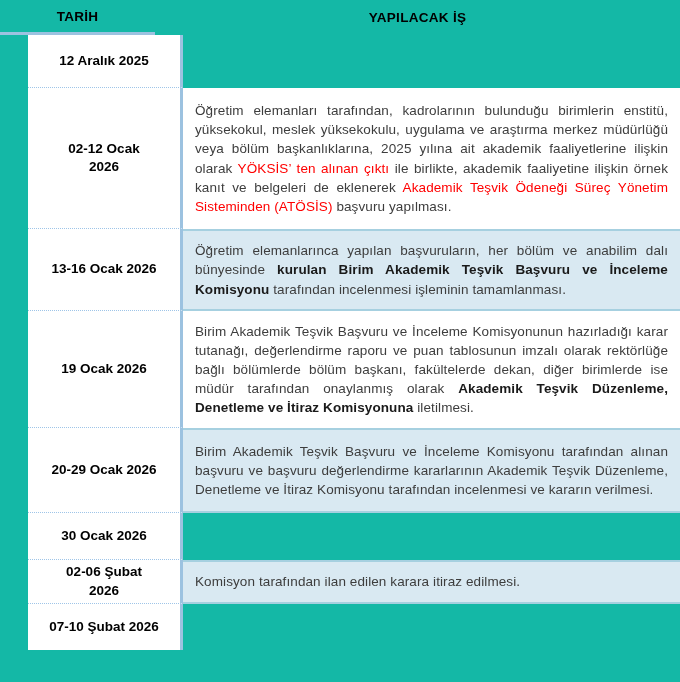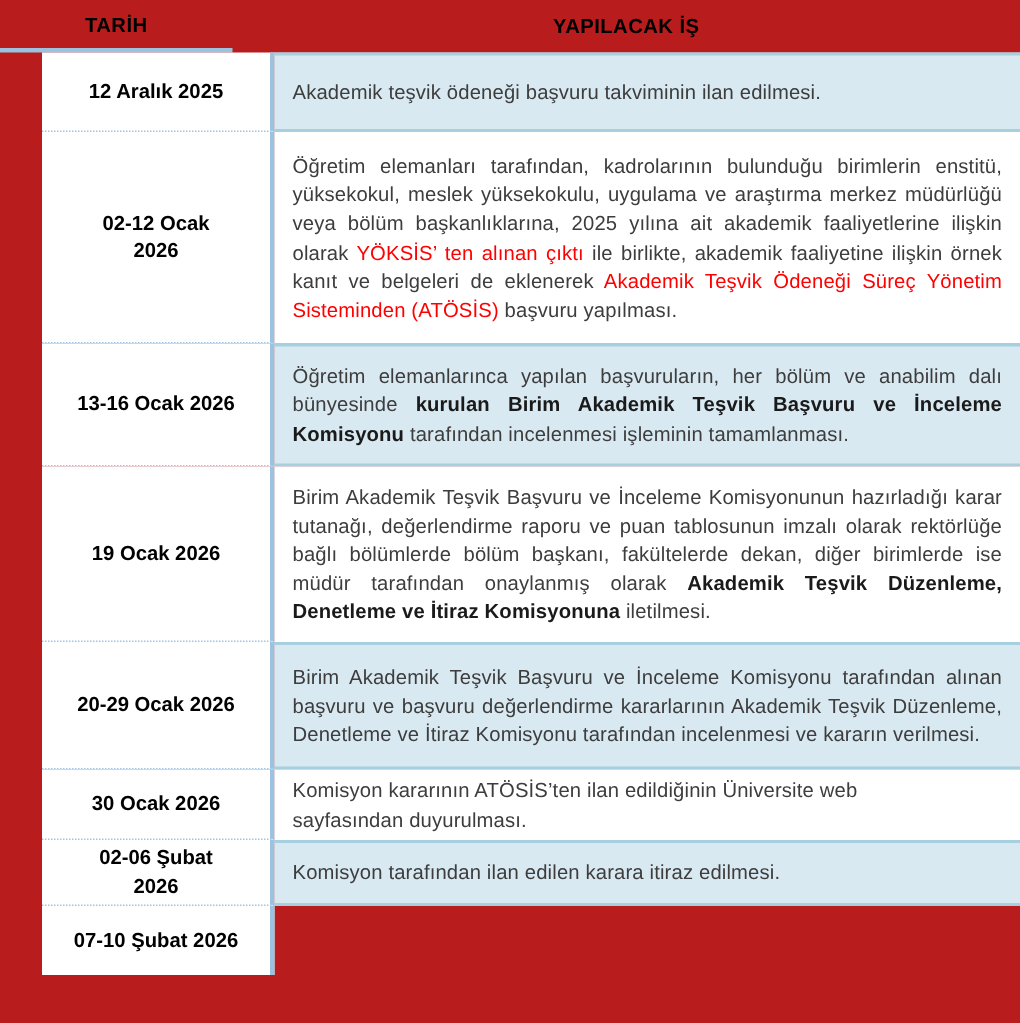--- a/index.html
+++ b/index.html
@@ -1,17 +1,17 @@
 <!DOCTYPE html>
 <html><head>
 <meta charset="utf-8">
 <style>
   html,body{margin:0;padding:0;background:#ffffff;}
   .page{
-    width:680px;height:682px;overflow:hidden;background:#b91c1c;
+    width:680px;height:682px;overflow:hidden;background:#14b8a6;
     font-family:"Liberation Sans","DejaVu Sans",sans-serif;
     display:flex;flex-direction:column;box-sizing:border-box;
   }
   
   .hdr{display:flex;height:35px;box-sizing:border-box;}
   .hdr-date{
     width:155px;box-sizing:border-box;display:flex;align-items:center;justify-content:center;
     font-weight:700;font-size:13.5px;color:#000;letter-spacing:.3px;
     border-bottom:3px solid #9cc2e0;
   }
@@ -66,23 +66,20 @@
 <body>
 
 <div class="page">
   <div class="hdr">
     <div class="hdr-date">TARİH</div>
     <div class="hdr-task">YAPILACAK İŞ</div>
   </div>
   <div class="rows" id="rows">
   <div class="row">
     <div class="date">12 Aralık 2025</div>
-    <div class="task">
-      <p class="task-p"><span class="seg-normal">Akademik teşvik ödeneği başvuru takviminin ilan edilmesi.</span></p>
-    </div>
   </div>
 
   <div class="row">
     <div class="date">02-12 Ocak
 2026</div>
     <div class="task">
       <p class="task-p"><span class="seg-normal">Öğretim elemanları tarafından, kadrolarının bulunduğu birimlerin enstitü, yüksekokul, meslek yüksekokulu, uygulama ve araştırma merkez müdürlüğü veya bölüm başkanlıklarına, 2025 yılına ait akademik faaliyetlerine ilişkin olarak </span><span class="seg-redbold">YÖKSİS’ ten alınan çıktı</span><span class="seg-normal"> ile birlikte, akademik faaliyetine ilişkin örnek kanıt ve belgeleri de eklenerek </span><span class="seg-redbold">Akademik Teşvik Ödeneği Süreç Yönetim Sisteminden (ATÖSİS)</span><span class="seg-normal"> başvuru yapılması.</span></p>
     </div>
   </div>
 
@@ -102,24 +99,20 @@
 
   <div class="row">
     <div class="date">20-29 Ocak 2026</div>
     <div class="task">
       <p class="task-p"><span class="seg-normal">Birim Akademik Teşvik Başvuru ve İnceleme Komisyonu tarafından alınan başvuru ve başvuru değerlendirme kararlarının Akademik Teşvik Düzenleme, Denetleme ve İtiraz Komisyonu tarafından incelenmesi ve kararın verilmesi.</span></p>
     </div>
   </div>
 
   <div class="row">
     <div class="date">30 Ocak 2026</div>
-    <div class="task">
-      <p class="task-p"><span class="seg-normal">Komisyon kararının ATÖSİS’ten ilan edildiğinin Üniversite web
-sayfasından duyurulması.</span></p>
-    </div>
   </div>
 
   <div class="row">
     <div class="date">02-06 Şubat
 2026</div>
     <div class="task">
       <p class="task-p"><span class="seg-normal">Komisyon tarafından ilan edilen karara itiraz edilmesi.</span></p>
     </div>
   </div>
 

